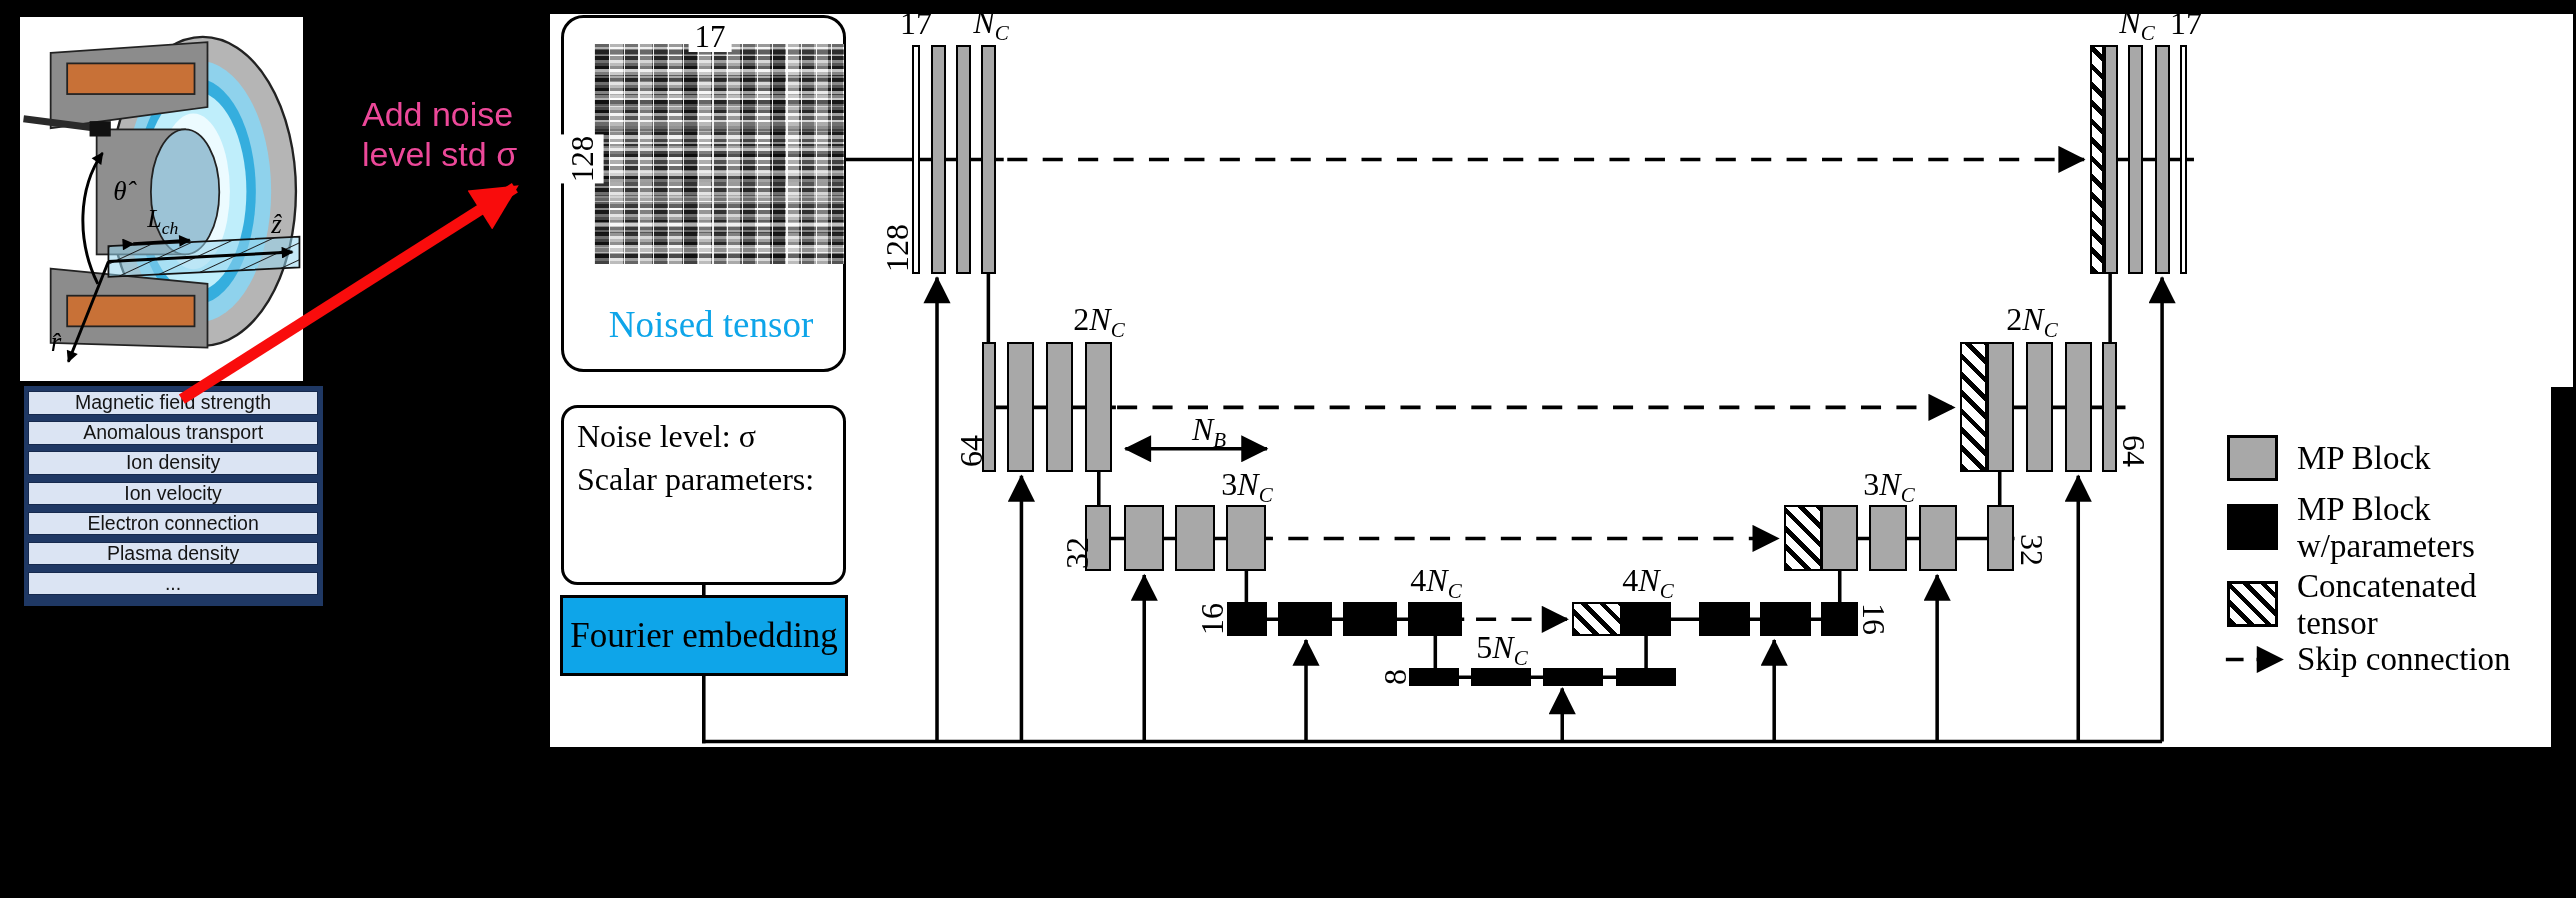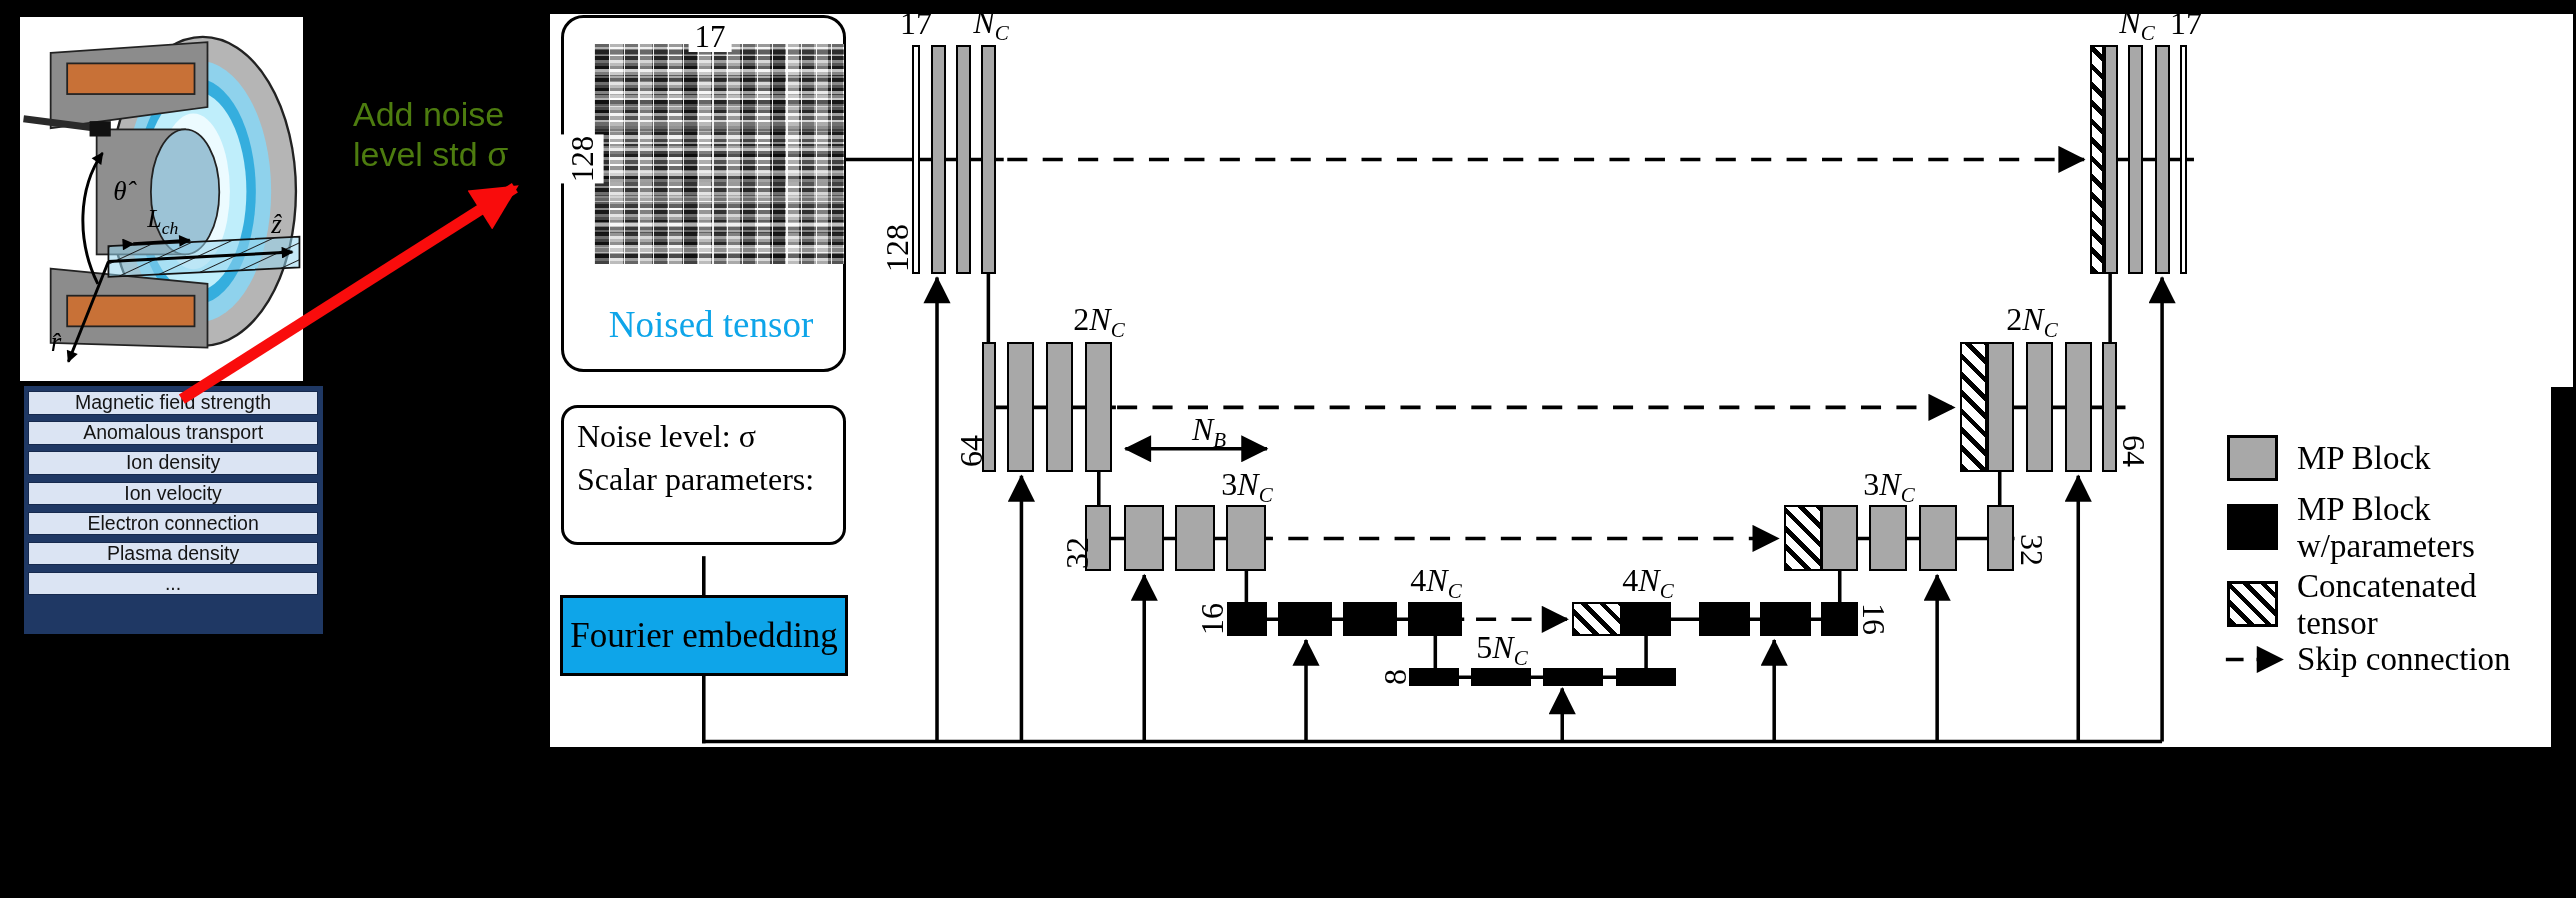--- a/index.html
+++ b/index.html
@@ -2,27 +2,27 @@
 <html style="font-size:9.4px"><head>
 <meta charset="utf-8">
 <style>
   html,body{margin:0;padding:0;background:#000;}
   #canvas{position:relative;width:2576px;height:898px;background:#000;overflow:hidden;
           font-family:"Liberation Serif",serif;}
   .abs{position:absolute;}
   
   #thruster-panel{left:19.5px;top:16.5px;width:283px;height:364px;background:#fff;}
   
-  #quantity-table{left:23.6px;top:386px;width:299px;height:248px;background:#1f3864;
+  #quantity-table{left:23.6px;top:386px;width:299px;height:220px;background:#1f3864;
                   box-sizing:border-box;padding:5.3px 4.7px;}
   .qrow{box-sizing:border-box;height:23.6px;margin-bottom:6.5px;background:#dbe4f3;
         border:1.2px solid #16294d;color:#141414;font:19.5px/21px "Liberation Sans",sans-serif;
         text-align:center;}
   
-  #red-note{left:353px;top:94px;color:#4d7c0f;font:34px/40px "Liberation Sans",sans-serif;}
+  #red-note{left:362px;top:94px;color:#ec4899;font:34px/40px "Liberation Sans",sans-serif;}
   
   #main-panel{left:547px;top:10.6px;width:2029px;height:739px;background:#fff;
               box-sizing:border-box;border:3.5px solid #000;}
   #black-notch{left:2551px;top:387px;width:25.4px;height:367px;background:#000;}
   
   .rbox{position:absolute;box-sizing:border-box;background:#fff;border:3.5px solid #000;border-radius:22.4px;}
   #fourier-box{position:absolute;box-sizing:border-box;background:#0ea5e9;border:3px solid #000;
                text-align:center;}
   
   #noise-img{left:594px;top:44px;width:250px;height:220px;background-color:#8a8a8a;
@@ -190,21 +190,21 @@
 
     <line x1="3770" y1="1117" x2="3866" y2="1117" stroke="#000" stroke-width="6" stroke-dasharray="30 22" marker-end="url(#ah)"></line>
   </svg>
 
   <div class="rbox" style="left:561px;top:15.4px;width:285px;height:357px;"></div>
   <div id="noise-img" class="abs"></div>
   <span class="dimlabel" style="left:710px;top:21px;">17</span>
   <span class="dimlabel" id="dim128" style="left:582px;top:159px;">128</span>
   <div class="abs serif-big" style="left:711px;top:306px;transform:translateX(-50%);font-size:37px;">Noised tensor</div>
 
-  <div class="rbox" style="left:561px;top:405px;width:285px;height:140px;border-radius:16.5px;">
+  <div class="rbox" style="left:561px;top:405px;width:285px;height:180px;border-radius:16.5px;">
     <div style="padding:7px 0 0 13px;font:32px/43px 'Liberation Serif',serif;">
       <div>Noise level: σ</div>
       <div>Scalar parameters:</div>
     </div>
   </div>
 
   <div id="fourier-box" class="abs" style="left:560px;top:595px;width:288px;height:81px;">
     <span style="font:35px/76px 'Liberation Serif',serif;">Fourier embedding</span>
   </div>
 

